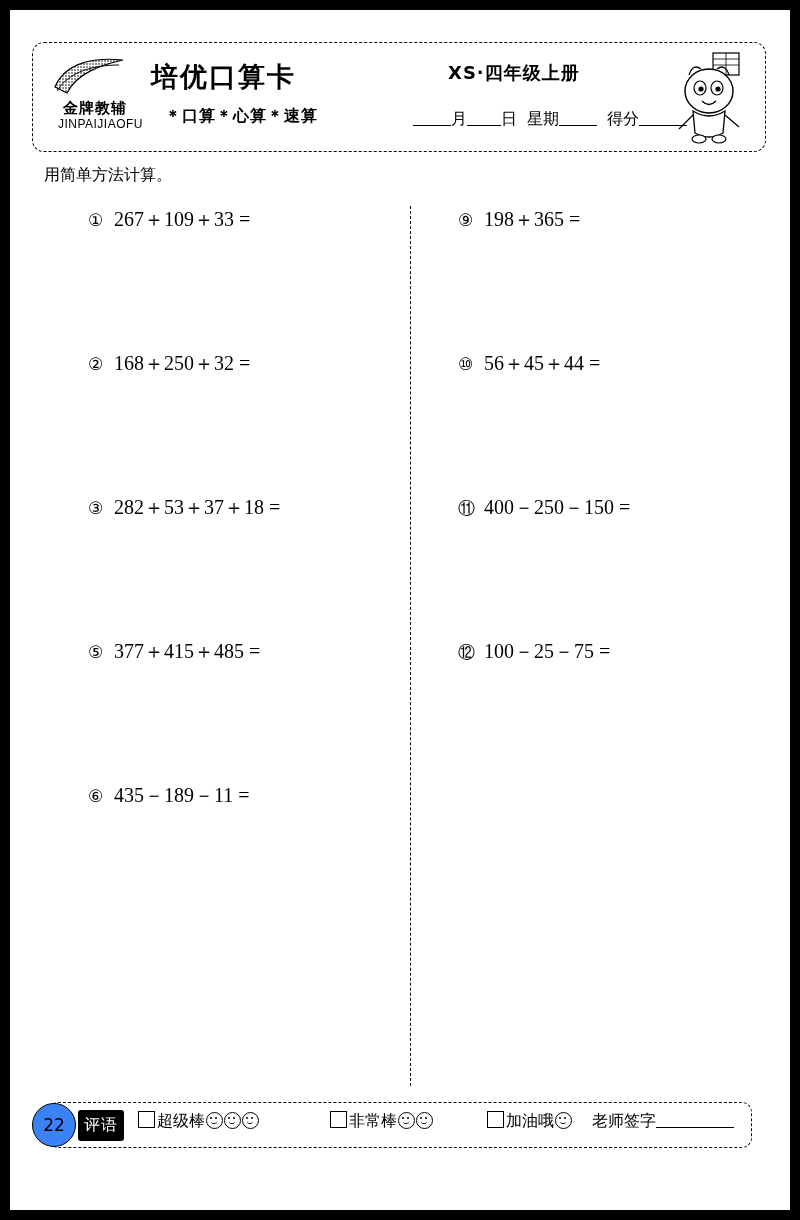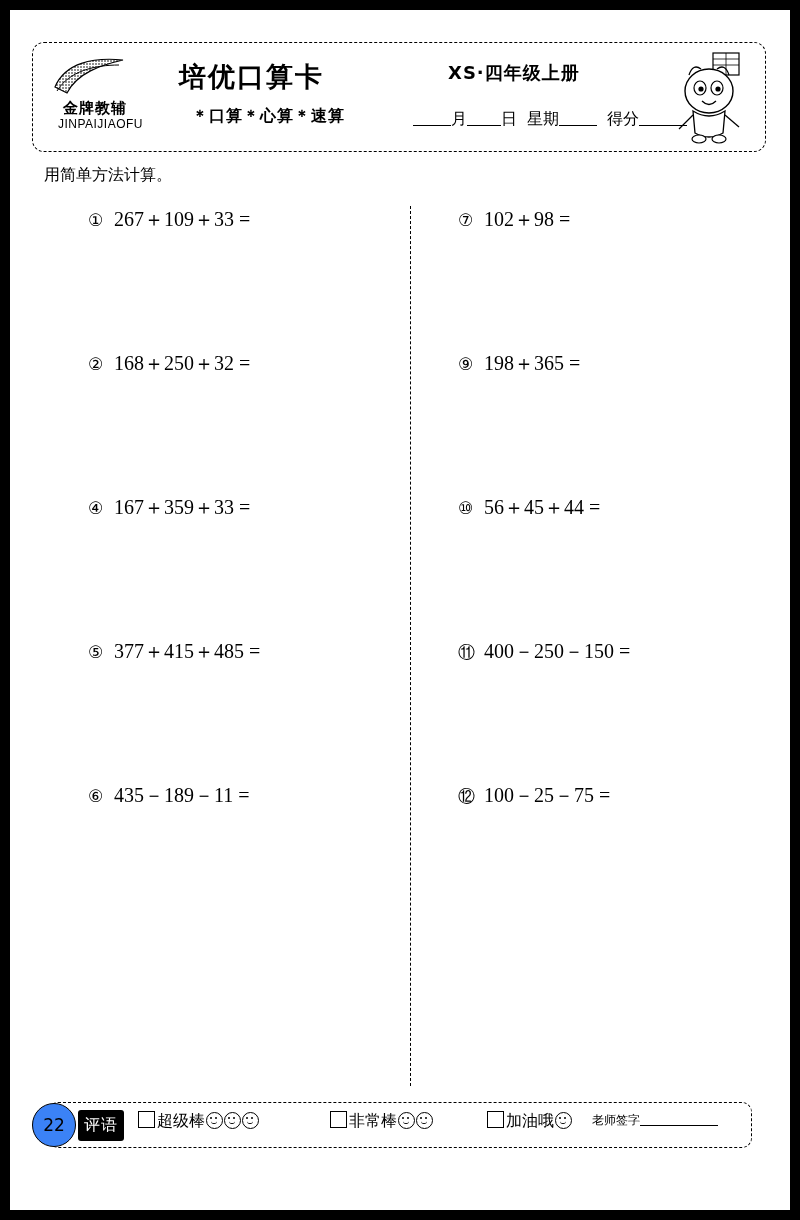--- a/index.html
+++ b/index.html
@@ -69,31 +69,29 @@
     font-family: "Liberation Sans", sans-serif;
   }
   .title-main {
     position: absolute;
     left: 118px;
     top: 16px;
     font-size: 27px;
     font-weight: bold;
     letter-spacing: 2px;
     font-family: "DejaVu Sans", sans-serif;
-    margin-left: 28px;
   }
   .title-sub {
     position: absolute;
     left: 132px;
     top: 63px;
     font-size: 16px;
     font-weight: bold;
     letter-spacing: 1px;
     font-family: Liberation Sans, sans-serif;
-    margin-left: 27px;
   }
   .edition {
     position: absolute;
     left: 375px;
     top: 18px;
     font-size: 18px;
     font-weight: bold;
     letter-spacing: 1px;
     font-family: "DejaVu Sans", sans-serif;
     margin-left: 40px;
@@ -245,21 +243,21 @@
     top: 7px;
     width: 6px;
     height: 3px;
     border-bottom: 1.3px solid #000;
     border-radius: 0 0 5px 5px;
   }
   .sign {
     position: absolute;
     left: 582px;
     top: 1101px;
-    font-size: 12px;
+    font-size: 16px;
     font-family: Liberation Mono, monospace;
     white-space: nowrap;
   }
   .sign .line {
     display: inline-block;
     border-bottom: 1.4px solid #000;
     width: 78px;
     height: 14px;
     vertical-align: -2px;
   }
@@ -319,34 +317,31 @@
   <div class="divider"></div>
 
   <div class="col col-left">
     <div class="problem">
       <span class="num">①</span><span class="expr">267＋109＋33 =</span>
     </div>
     <div class="problem">
       <span class="num">②</span><span class="expr">168＋250＋32 =</span>
     </div>
     <div class="problem">
-      <span class="num">④</span><span class="expr">167＋359＋33 =</span>
+      <span class="num">③</span><span class="expr">282＋53＋37＋18 =</span>
     </div>
     <div class="problem">
       <span class="num">⑤</span><span class="expr">377＋415＋485 =</span>
     </div>
     <div class="problem">
       <span class="num">⑥</span><span class="expr">435－189－11 =</span>
     </div>
   </div>
 
   <div class="col col-right">
-    <div class="problem">
-      <span class="num">⑦</span><span class="expr">102＋98 =</span>
-    </div>
     <div class="problem">
       <span class="num">⑨</span><span class="expr">198＋365 =</span>
     </div>
     <div class="problem">
       <span class="num">⑩</span><span class="expr">56＋45＋44 =</span>
     </div>
     <div class="problem">
       <span class="num">⑪</span><span class="expr">400－250－150 =</span>
     </div>
     <div class="problem">

